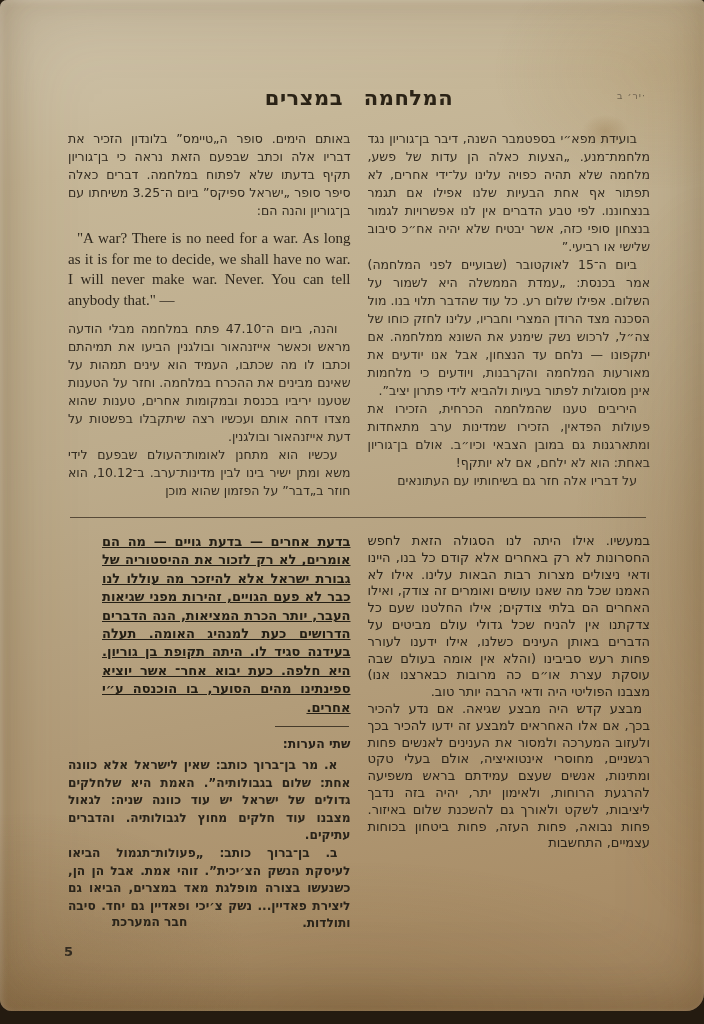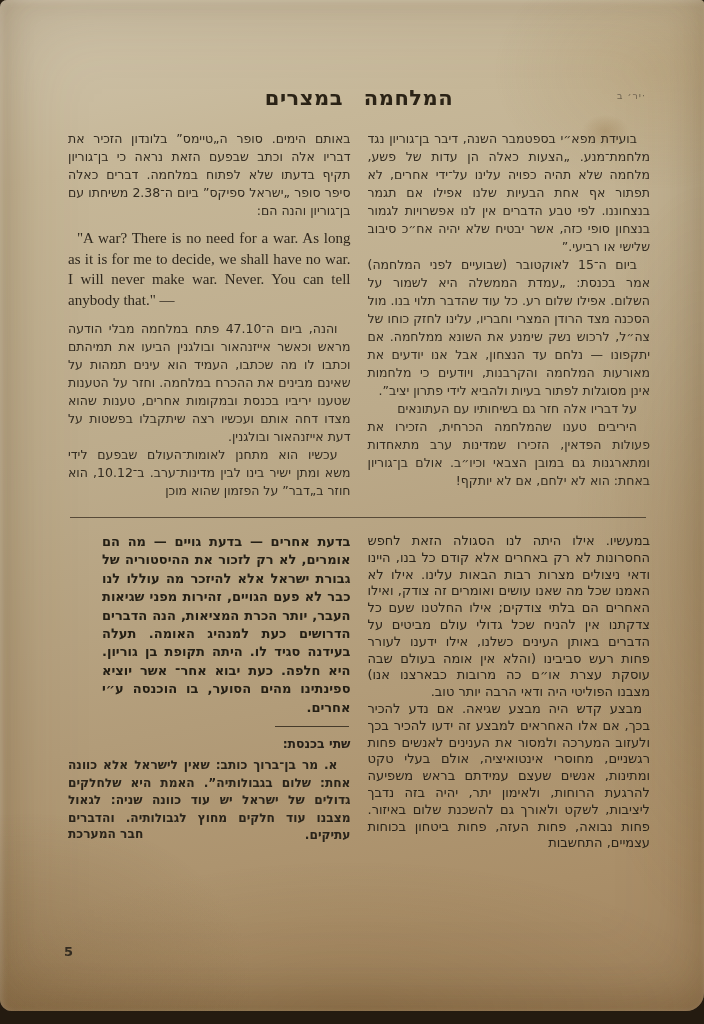--- a/index.html
+++ b/index.html
@@ -53,37 +53,37 @@
     text-align:justify;text-indent:9px;
   }
   .rule-full{
     border:none;border-top:1.7px solid var(--rule,#453a2a);
     margin:17px 4px 15px 2px;opacity:.85;
   }
   .bottom .right-col p{font-size:13px;line-height:16.8px;color:#2a241a;}
   .bottom .right-col p + p{text-indent:8px;}
   .lead{
     font-weight:bold;font-size:13px !important;line-height:18.4px !important;
-    color:var(--ink-bold,#241f15) !important;margin-left:34px !important;
+    color:var(--ink-bold,#241f15) !important;margin-left:34px !important;text-decoration:underline;
   }
   .rule-short{
     border:none;border-top:1.6px solid var(--rule,#453a2a);
     width:74px;margin:9px 2px 8px auto;
   }
   .notes-heading{
     font-weight:bold;font-size:12.4px !important;text-indent:0 !important;
     margin-bottom:4px !important;color:#28221a !important;
   }
   .note{
     font-weight:bold;font-size:12.2px !important;line-height:17.6px !important;
     color:#2a241a !important;
   }
   .sig-row{
     margin-top:-17.6px;text-align:left;
-    font-weight:bold;font-size:12.2px;color:#2a241a;
+    font-weight:bold;font-size:12.2px;color:#2a241a;margin-left:44px;
   }
   .page-number{
     position:absolute;bottom:52px;left:64px;
     font-size:13px;font-weight:bold;color:#332b20;
   }
 </style>
 </head>
 <body>
 
 <div class="photo">
@@ -92,43 +92,44 @@
     <div class="corner-mark">יר׳ ב·</div>
 
     <div class="content">
 
       <h1 class="title">המלחמה במצרים</h1>
 
       <div class="section top">
         <div class="col right-col">
           <p>בועידת מפא״י בספטמבר השנה, דיבר בן־גוריון נגד מלחמת־מנע. „הצעות כאלה הן עדות של פשע, מלחמה שלא תהיה כפויה עלינו על־ידי אחרים, לא תפתור אף אחת הבעיות שלנו אפילו אם תגמר בנצחוננו. לפי טבע הדברים אין לנו אפשרויות לגמור בנצחון סופי כזה, אשר יבטיח שלא יהיה אח״כ סיבוב שלישי או רביעי.”</p>
           <p>ביום ה־15 לאוקטובר (שבועיים לפני המלחמה) אמר בכנסת: „עמדת הממשלה היא לשמור על השלום. אפילו שלום רע. כל עוד שהדבר תלוי בנו. מול הסכנה מצד הרודן המצרי וחבריו, עלינו לחזק כוחו של צה״ל, לרכוש נשק שימנע את השונא ממלחמה. אם יתקפונו — נלחם עד הנצחון, אבל אנו יודעים את מאורעות המלחמה והקרבנות, ויודעים כי מלחמות אינן מסוגלות לפתור בעיות ולהביא לידי פתרון יציב”.</p>
+          <p>היריבים טענו שהמלחמה הכרחית, הזכירו את פעולות הפדאין, הזכירו שמדינות ערב מתאחדות ומתארגנות גם במובן הצבאי וכיו״ב. אולם בן־גוריון באחת: הוא לא ילחם, אם לא יותקף!</p>
           <p>על דבריו אלה חזר גם בשיחותיו עם העתונאים</p>
-          <p>היריבים טענו שהמלחמה הכרחית, הזכירו את פעולות הפדאין, הזכירו שמדינות ערב מתאחדות ומתארגנות גם במובן הצבאי וכיו״ב. אולם בן־גוריון באחת: הוא לא ילחם, אם לא יותקף!</p>
         </div>
         <div class="col left-col">
-          <p class="flush">באותם הימים. סופר ה„טיימס” בלונדון הזכיר את דבריו אלה וכתב שבפעם הזאת נראה כי בן־גוריון תקיף בדעתו שלא לפתוח במלחמה. דברים כאלה סיפר סופר „ישראל ספיקס” ביום ה־2.38 משיחתו עם בן־גוריון והנה הם:</p>
+          <p class="flush">באותם הימים. סופר ה„טיימס” בלונדון הזכיר את דבריו אלה וכתב שבפעם הזאת נראה כי בן־גוריון תקיף בדעתו שלא לפתוח במלחמה. דברים כאלה סיפר סופר „ישראל ספיקס” ביום ה־3.25 משיחתו עם בן־גוריון והנה הם:</p>
           <blockquote class="quote-en" dir="ltr">"A war? There is no need for a war. As long as it is for me to decide, we shall have no war. I will never make war. Never. You can tell anybody that." —</blockquote>
           <p>והנה, ביום ה־47.10 פתח במלחמה מבלי הודעה מראש וכאשר אייזנהאור ובולגנין הביעו את תמיהתם וכתבו לו מה שכתבו, העמיד הוא עינים תמהות על שאינם מבינים את ההכרח במלחמה. וחזר על הטענות שטענו יריביו בכנסת ובמקומות אחרים, טענות שהוא מצדו דחה אותם ועכשיו רצה שיתקבלו בפשטות על דעת אייזנהאור ובולגנין.</p>
           <p>עכשיו הוא מתחנן לאומות־העולם שבפעם לידי משא ומתן ישיר בינו לבין מדינות־ערב. ב־10.12, הוא חוזר ב„דבר” על הפזמון שהוא מוכן</p>
         </div>
       </div>
 
       <hr class="rule-full">
 
       <div class="section bottom">
         <div class="col right-col">
           <p class="flush">במעשיו. אילו היתה לנו הסגולה הזאת לחפש החסרונות לא רק באחרים אלא קודם כל בנו, היינו ודאי ניצולים מצרות רבות הבאות עלינו. אילו לא האמנו שכל מה שאנו עושים ואומרים זה צודק, ואילו האחרים הם בלתי צודקים; אילו החלטנו שעם כל צדקתנו אין להניח שכל גדולי עולם מביטים על הדברים באותן העינים כשלנו, אילו ידענו לעורר פחות רעש סביבינו (והלא אין אומה בעולם שבה עוסקת עצרת או״ם כה מרובות כבארצנו אנו) מצבנו הפוליטי היה ודאי הרבה יותר טוב.</p>
           <p>מבצע קדש היה מבצע שגיאה. אם נדע להכיר בכך, אם אלו האחראים למבצע זה ידעו להכיר בכך ולעזוב המערכה ולמסור את הענינים לאנשים פחות רגשניים, מחוסרי אינטואיציה, אולם בעלי טקט ומתינות, אנשים שעצם עמידתם בראש משפיעה להרגעת הרוחות, ולאימון יתר, יהיה בזה נדבך ליציבות, לשקט ולאורך גם להשכנת שלום באיזור. פחות נבואה, פחות העזה, פחות ביטחון בכוחות עצמיים, התחשבות</p>
         </div>
         <div class="col left-col">
           <p class="lead flush">בדעת אחרים — בדעת גויים — מה הם אומרים, לא רק לזכור את ההיסטוריה של גבורת ישראל אלא להיזכר מה עוללו לנו כבר לא פעם הגויים, זהירות מפני שגיאות העבר, יותר הכרת המציאות, הנה הדברים הדרושים כעת למנהיג האומה. תעלה בעידנה סגיד לו. היתה תקופת בן גוריון. היא חלפה. כעת יבוא אחר־ אשר יוציא ספינתינו מהים הסוער, בו הוכנסה ע״י אחרים.</p>
           <hr class="rule-short">
-          <p class="notes-heading">שתי בכנסת:</p>
+          <p class="notes-heading">שתי הערות:</p>
           <p class="note">א. מר בן־ברוך כותב: שאין לישראל אלא כוונה אחת: שלום בגבולותיה”. האמת היא שלחלקים גדולים של ישראל יש עוד כוונה שניה: לגאול מצבנו עוד חלקים מחוץ לגבולותיה. והדברים עתיקים.</p>
+          <p class="note">ב. בן־ברוך כותב: „פעולות־תגמול הביאו לעיסקת הנשק הצ׳יכית”. זוהי אמת. אבל הן הן, כשנעשו בצורה מופלגת מאד במצרים, הביאו גם ליצירת פאדיין... נשק צ׳יכי ופאדיין גם יחד. סיבה ותולדות.</p>
           <div class="sig-row">
             <span>חבר המערכת</span>
           </div>
         </div>
       </div>
 
     </div>
 
     <div class="page-number">5</div>
 

